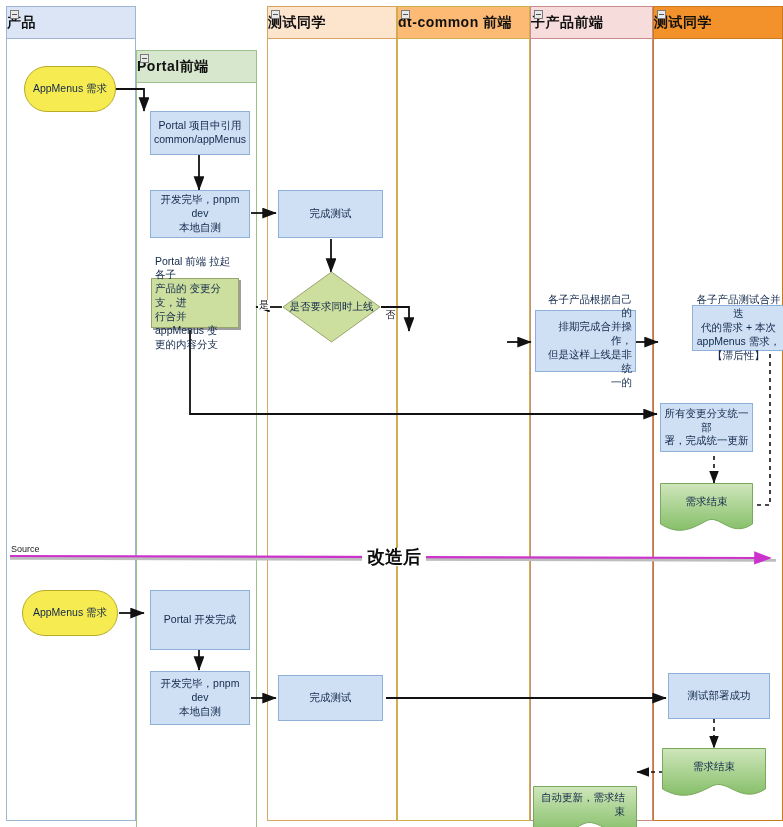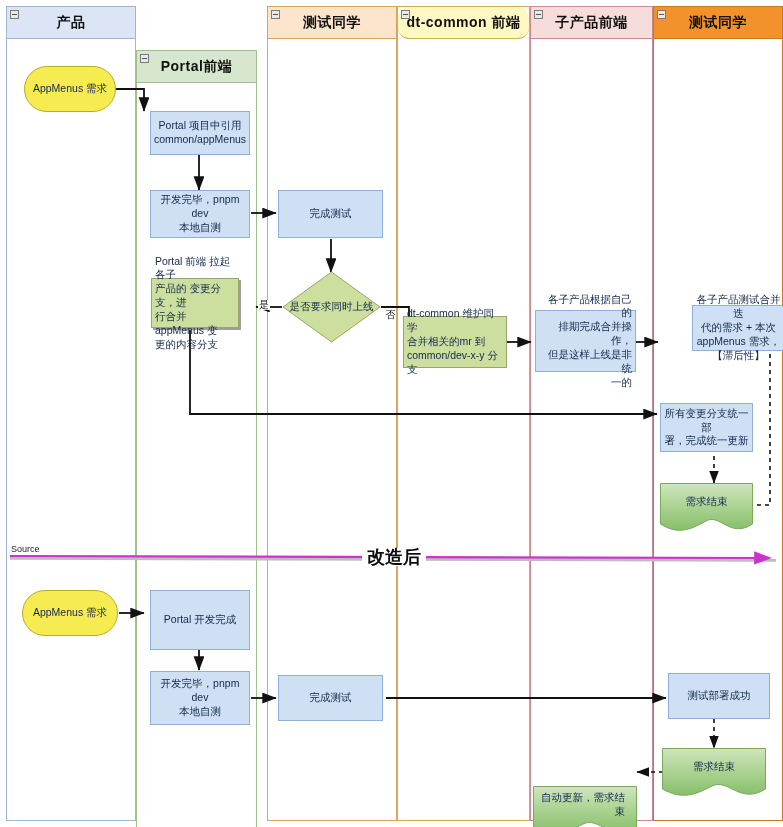--- a/index.html
+++ b/index.html
@@ -24,21 +24,21 @@
     background:#ffffff;
   }
   .lane-head{
     position:absolute;
     left:0;right:0;top:0;
     height:32px;
     box-sizing:border-box;
     border-bottom:1px solid #9bb7d4;
     display:flex;
     align-items:center;
-    justify-content:center;
+    justify-content:flex-start;
     font-size:14px;
     font-weight:bold;
     color:#111;
     letter-spacing:.5px;
   }
   .lane-collapse{
     position:absolute;
     left:3px;top:3px;
     width:9px;height:9px;
     box-sizing:border-box;
@@ -157,21 +157,21 @@
       <span>Portal前端</span>
     </div>
   </div>
   <div class="lane" style="left:267px;width:130px;border-color:#d9a45c;">
     <div class="lane-head" style="background:#fce4cd;border-bottom-color:#d9a45c;">
       <span class="lane-collapse"></span>
       <span>测试同学</span>
     </div>
   </div>
   <div class="lane" style="left:397px;width:133px;border-color:#cbb24a;">
-    <div class="lane-head" style="background:#fef9c3;border-bottom-color:#cbb24a;border-radius:11px;">
+    <div class="lane-head" style="background:#fdba74;border-bottom-color:#cbb24a;">
       <span class="lane-collapse"></span>
       <span>dt-common 前端</span>
     </div>
   </div>
   <div class="lane" style="left:530px;width:123px;border-color:#c98b8b;">
     <div class="lane-head" style="background:#f7dcdc;border-bottom-color:#c98b8b;">
       <span class="lane-collapse"></span>
       <span>子产品前端</span>
     </div>
   </div>
@@ -255,23 +255,20 @@
       <polygon points="49.5,1 98,36 49.5,71 1,36" fill="#ccdf9e" stroke="#9aa56d" stroke-width="1"></polygon>
     </svg>
     <div class="diamond-label">是否要求同时上线</div>
   </div>
 
   <div class="node proc-green" style="left:151px;top:278px;width:88px;height:50px;box-shadow:2px 2px 0 #9e9e9e;text-align:left;justify-content:flex-start;">Portal 前端 拉起各子
 产品的 变更分支，进
 行合并 appMenus 变
 更的内容分支</div>
 
-  <div class="node proc-green" style="left:403px;top:316px;width:104px;height:52px;text-align:left;justify-content:flex-start;">dt-common 维护同学
-合并相关的mr 到
-common/dev-x-y 分支</div>
 
   <div class="node proc" style="left:535px;top:310px;width:101px;height:62px;text-align:right;">各子产品根据自己的
 排期完成合并操作，
 但是这样上线是非统
 一的</div>
 
   <div class="node proc" style="left:660px;top:305px;width:93px;height:46px;margin-left:32px;">各子产品测试合并迭
 代的需求 + 本次
 appMenus 需求，
 【滞后性】</div>

